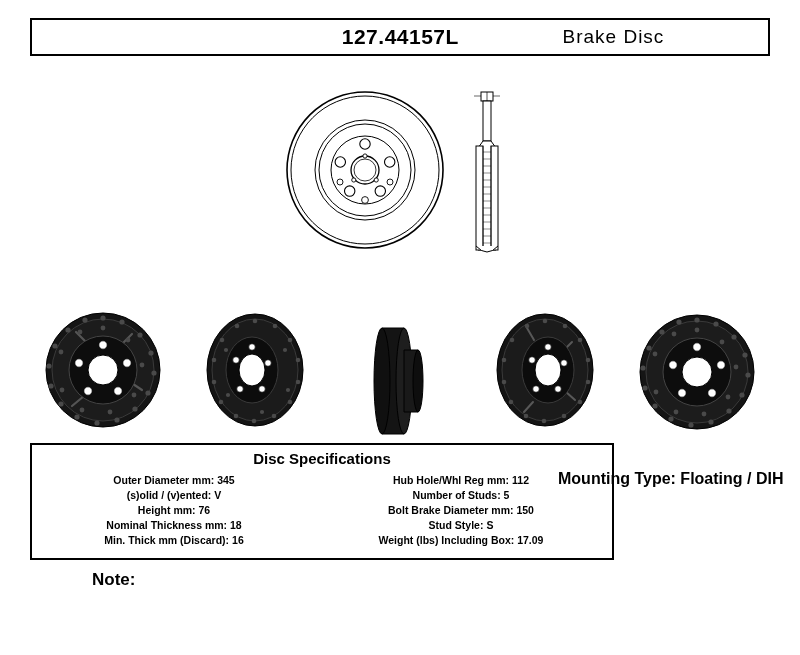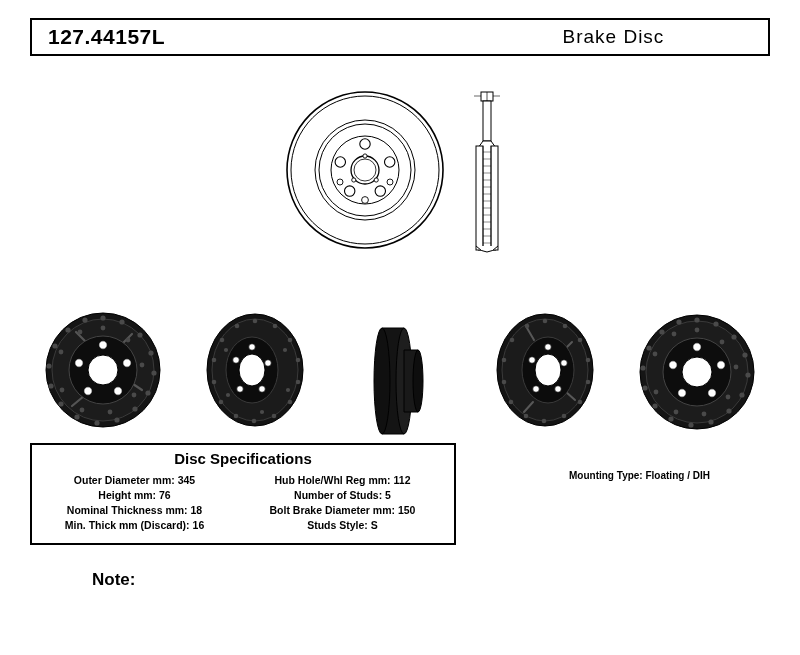--- a/index.html
+++ b/index.html
@@ -27,20 +27,21 @@
     box-sizing: border-box;
     display: flex;
     align-items: stretch;
   }
   .header-left {
     flex: 0 0 58%;
     display: flex;
     align-items: center;
     padding-left: 16px;
     box-sizing: border-box;
+    justify-content: flex-end;
   }
   .part-number {
     font-size: 21px;
     font-weight: bold;
     letter-spacing: 0.5px;
     font-family: "Liberation Sans", sans-serif;
   }
   .header-right {
     flex: 1 1 auto;
     background: #ffffff;
@@ -71,21 +72,21 @@
     width: 800px;
     height: 380px;
   }
   .svg-wrap { position: absolute; left: 0; top: 0; }
 
   
   .spec-panel {
     position: absolute;
     left: 30px;
     top: 443px;
-    width: 426px;
+    width: 584px;
     border: 2px solid #000;
     box-sizing: border-box;
     background: #fff;
   }
   .spec-title {
     text-align: center;
     font-size: 15px;
     font-weight: bold;
     padding: 5px 0 4px 0;
   }
@@ -106,24 +107,23 @@
     line-height: 15px;
     white-space: nowrap;
   }
   .spec-row .val { font-weight: bold; }
 
   
   .mounting {
     position: absolute;
     left: 558px;
     top: 470px;
-    font-size: 10px;
+    font-size: 16px;
     font-weight: bold;
     white-space: nowrap;
-    margin-left: 11px;
   }
 
   .note {
     position: absolute;
     left: 92px;
     top: 570px;
     font-size: 17px;
     font-weight: bold;
   }
 </style>
@@ -392,20 +392,24 @@
 
 <div class="spec-panel">
   <div class="spec-title">Disc Specifications</div>
   <div class="spec-body">
     <div class="spec-col left">
       <div class="spec-row">
         <span>Outer Diameter mm:</span>
         <span class="val"> 345</span>
       </div>
       <div class="spec-row">
+        <span>(s)olid / (v)ented:</span>
+        <span class="val"> V</span>
+      </div>
+      <div class="spec-row">
         <span>Height mm:</span>
         <span class="val"> 76</span>
       </div>
       <div class="spec-row">
         <span>Nominal Thickness mm:</span>
         <span class="val"> 18</span>
       </div>
       <div class="spec-row">
         <span>Min. Thick mm (Discard):</span>
         <span class="val"> 16</span>
@@ -418,22 +422,26 @@
       </div>
       <div class="spec-row">
         <span>Number of Studs:</span>
         <span class="val"> 5</span>
       </div>
       <div class="spec-row">
         <span>Bolt Brake Diameter mm:</span>
         <span class="val"> 150</span>
       </div>
       <div class="spec-row">
-        <span>Studs Style:</span>
+        <span>Stud Style:</span>
         <span class="val"> S</span>
+      </div>
+      <div class="spec-row">
+        <span>Weight (lbs) Including Box:</span>
+        <span class="val"> 17.09</span>
       </div>
     </div>
   </div>
 </div>
 
 <div class="mounting">
   <span>Mounting Type:</span>
   <span> Floating / DIH</span>
 </div>
 

